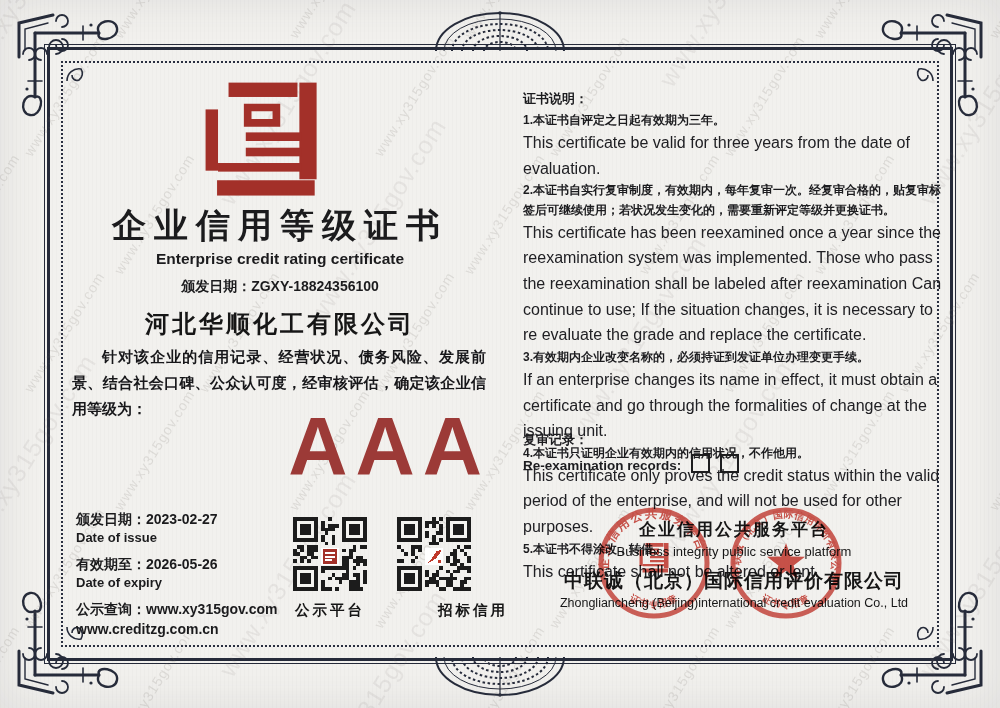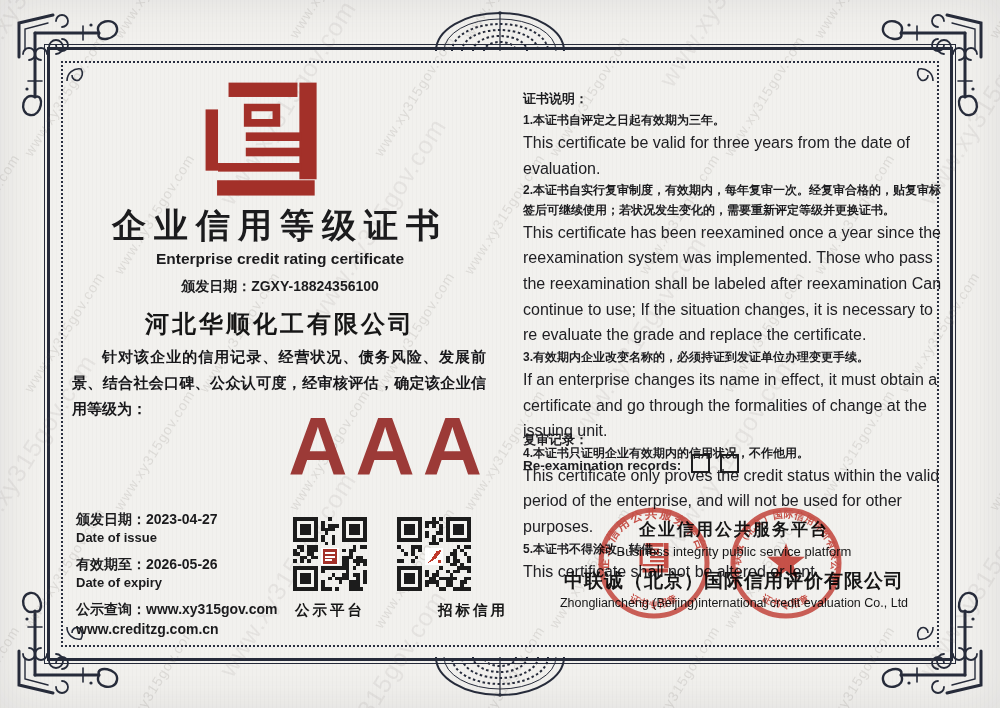--- a/index.html
+++ b/index.html
@@ -205,21 +205,21 @@
 
     <div class="cert-title">企业信用等级证书</div>
     <div class="cert-title-en">Enterprise credit rating certificate</div>
     <div class="cert-no"><span>颁发日期：</span><span>ZGXY-18824356100</span></div>
 
     <div class="company">河北华顺化工有限公司</div>
     <div class="statement">针对该企业的信用记录、经营状况、债务风险、发展前景、结合社会口碑、公众认可度，经审核评估，确定该企业信用等级为：</div>
     <div class="rating">AAA</div>
 
     <div class="issue-info">
-      <div class="zh"><span>颁发日期：</span><span>2023-04-27</span></div>
+      <div class="zh"><span>颁发日期：</span><span>2023-02-27</span></div>
       <div class="en">Date of issue</div>
       <div class="zh"><span>有效期至：</span><span>2026-05-26</span></div>
       <div class="en">Date of expiry</div>
       <div class="zh"><span>公示查询：</span><span>www.xy315gov.com</span></div>
       <div class="url">www.creditzg.com.cn</div>
     </div>
 
     <svg class="qr q1" viewBox="0 0 21 21" shape-rendering="crispEdges">
         <g fill="#1c1c1c">
           <rect x="10" y="0" width="1" height="1"></rect>

